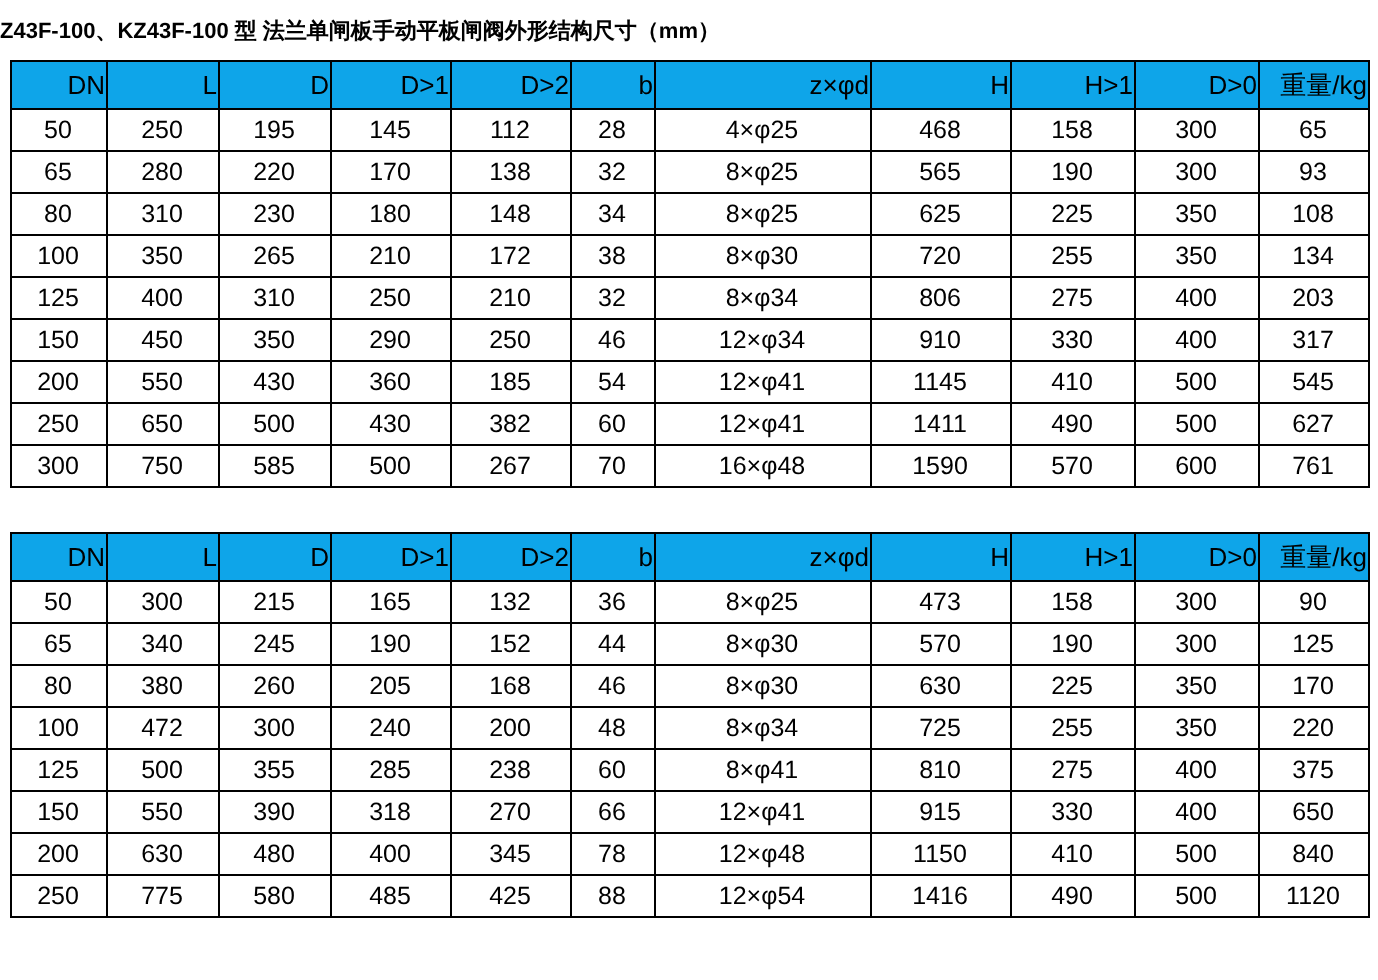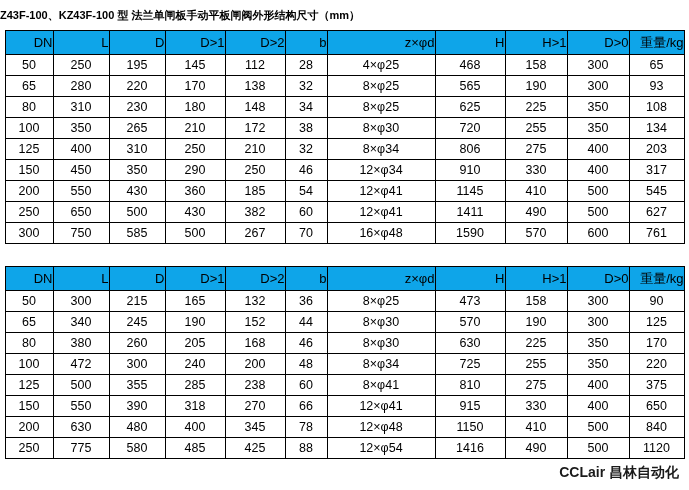--- a/index.html
+++ b/index.html
@@ -383,15 +383,14 @@
           <td>1416</td>
           <td>490</td>
           <td>500</td>
           <td>1120</td>
         </tr>
 
       </tbody>
     </table>
   </div>
 
-  <div class="watermark">CCLair 昌林自动化</div>
 
 </div>
 
 </body></html>

